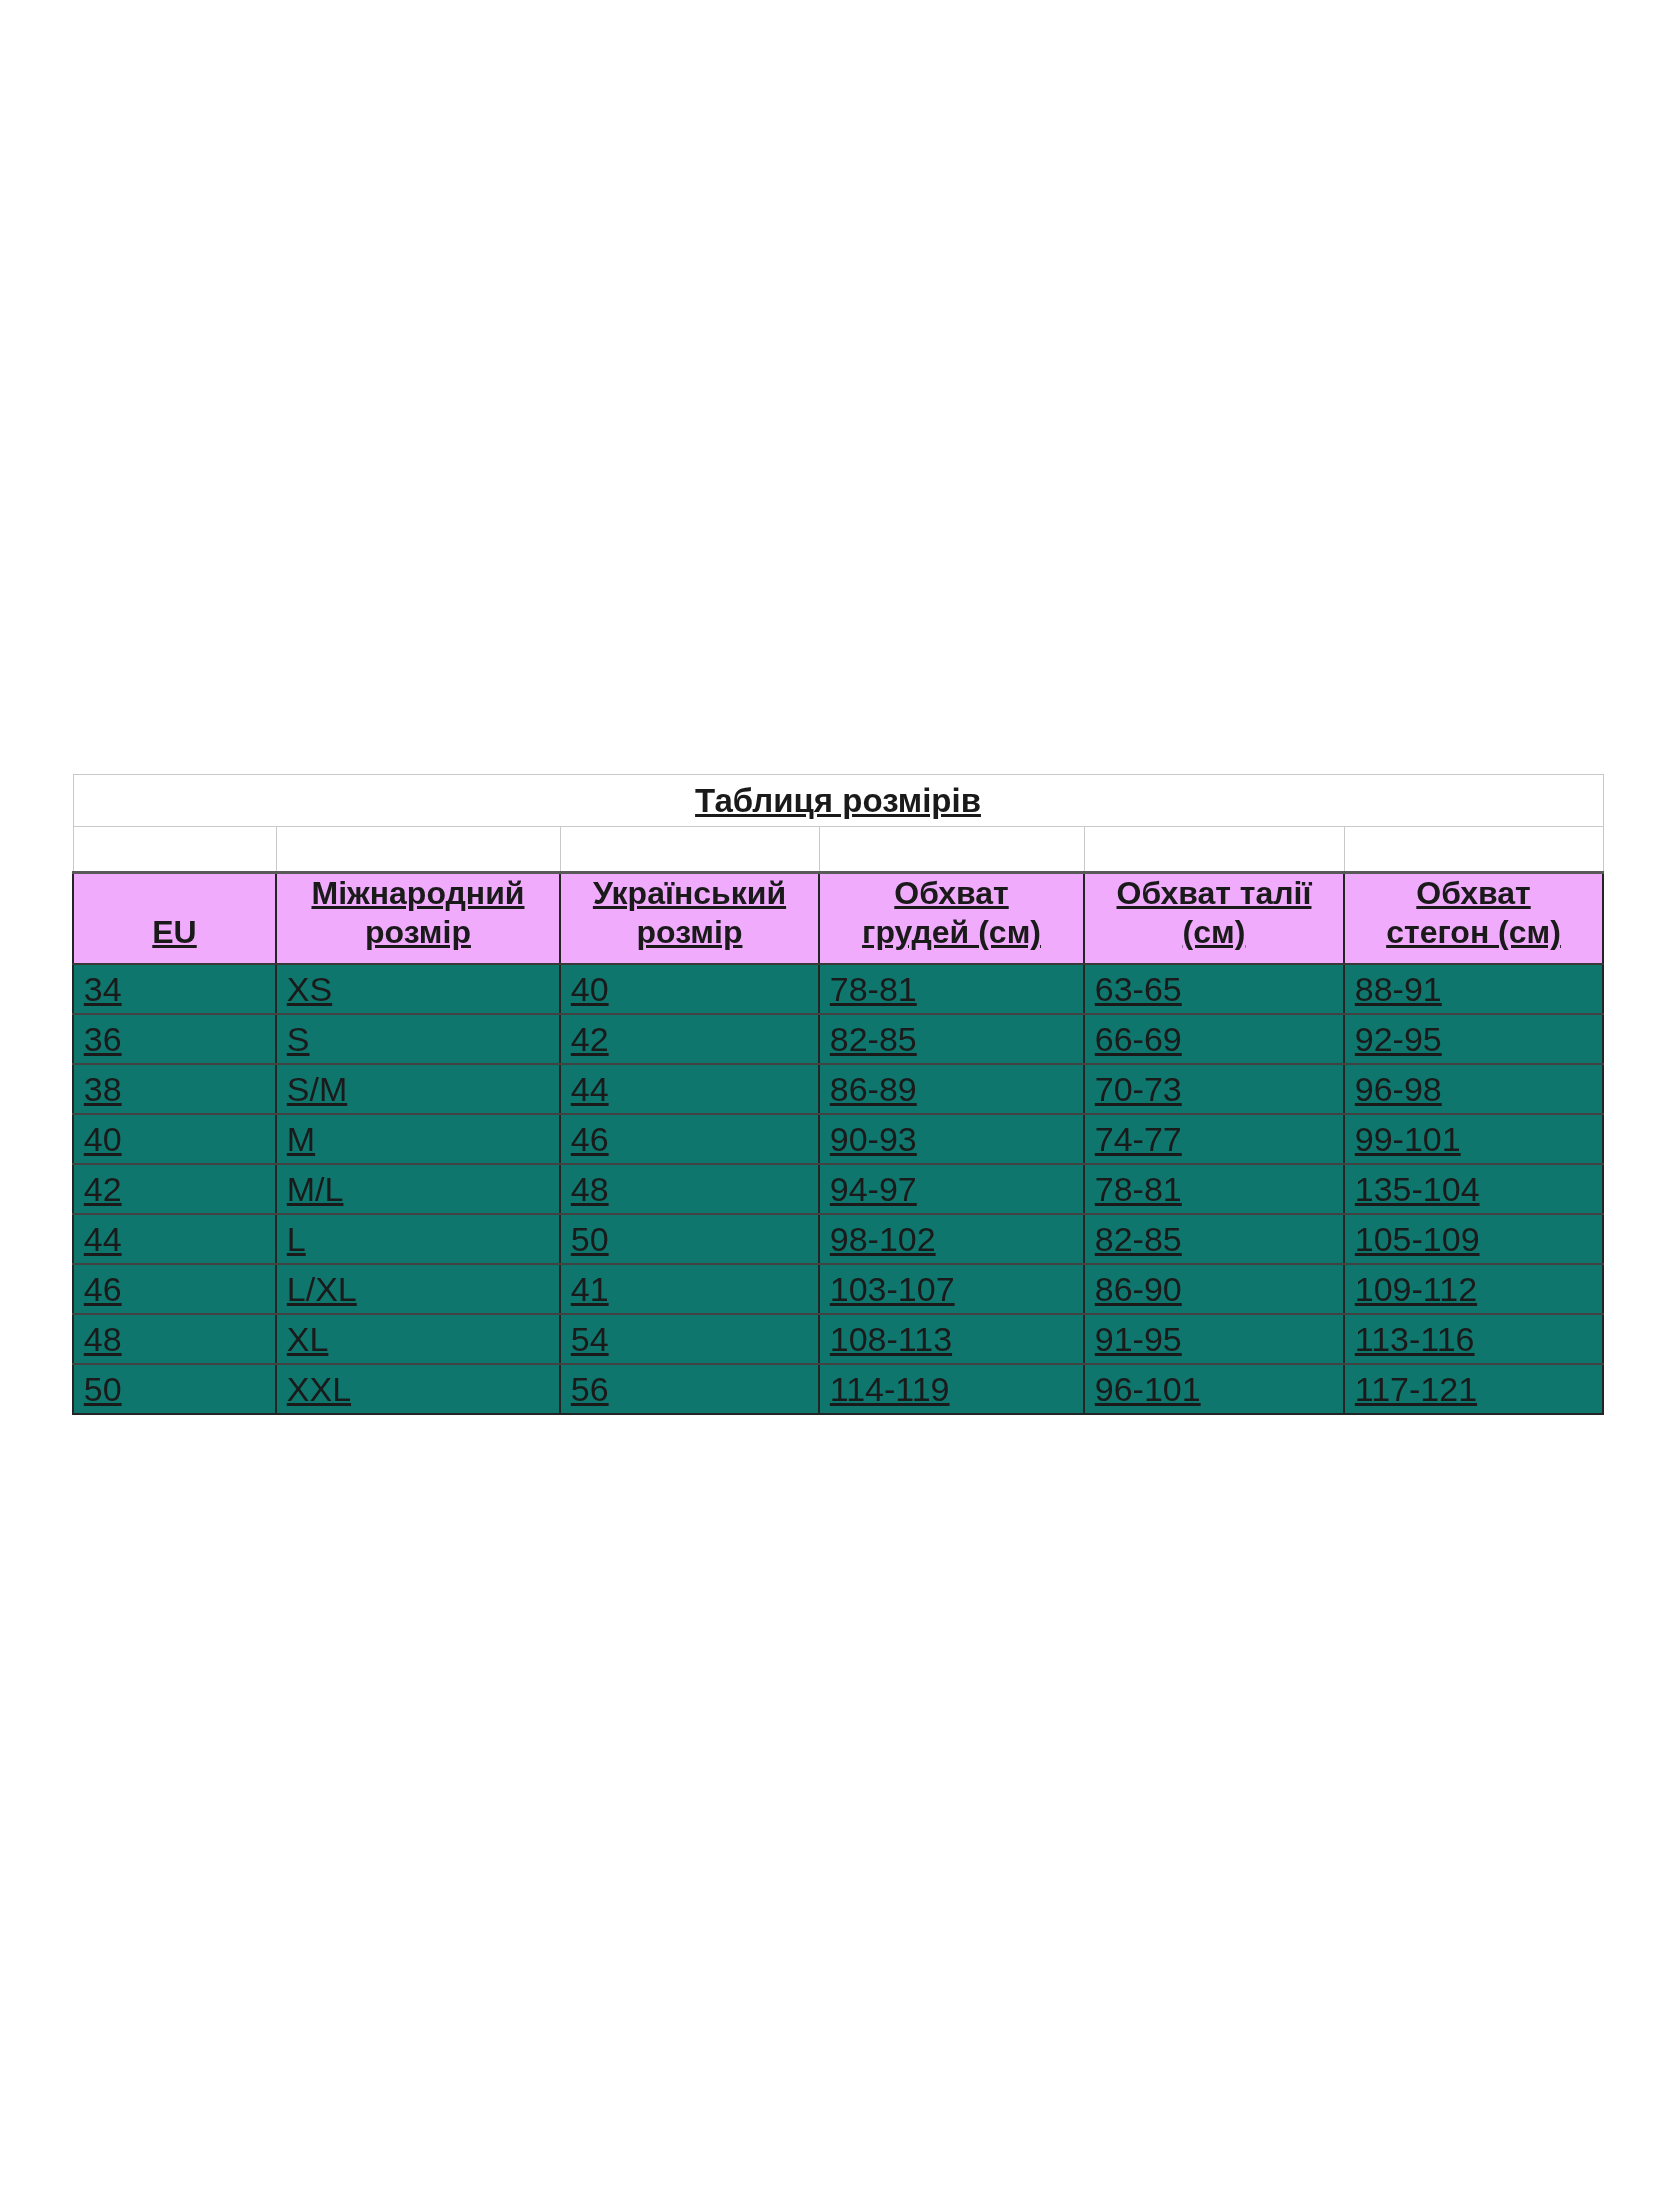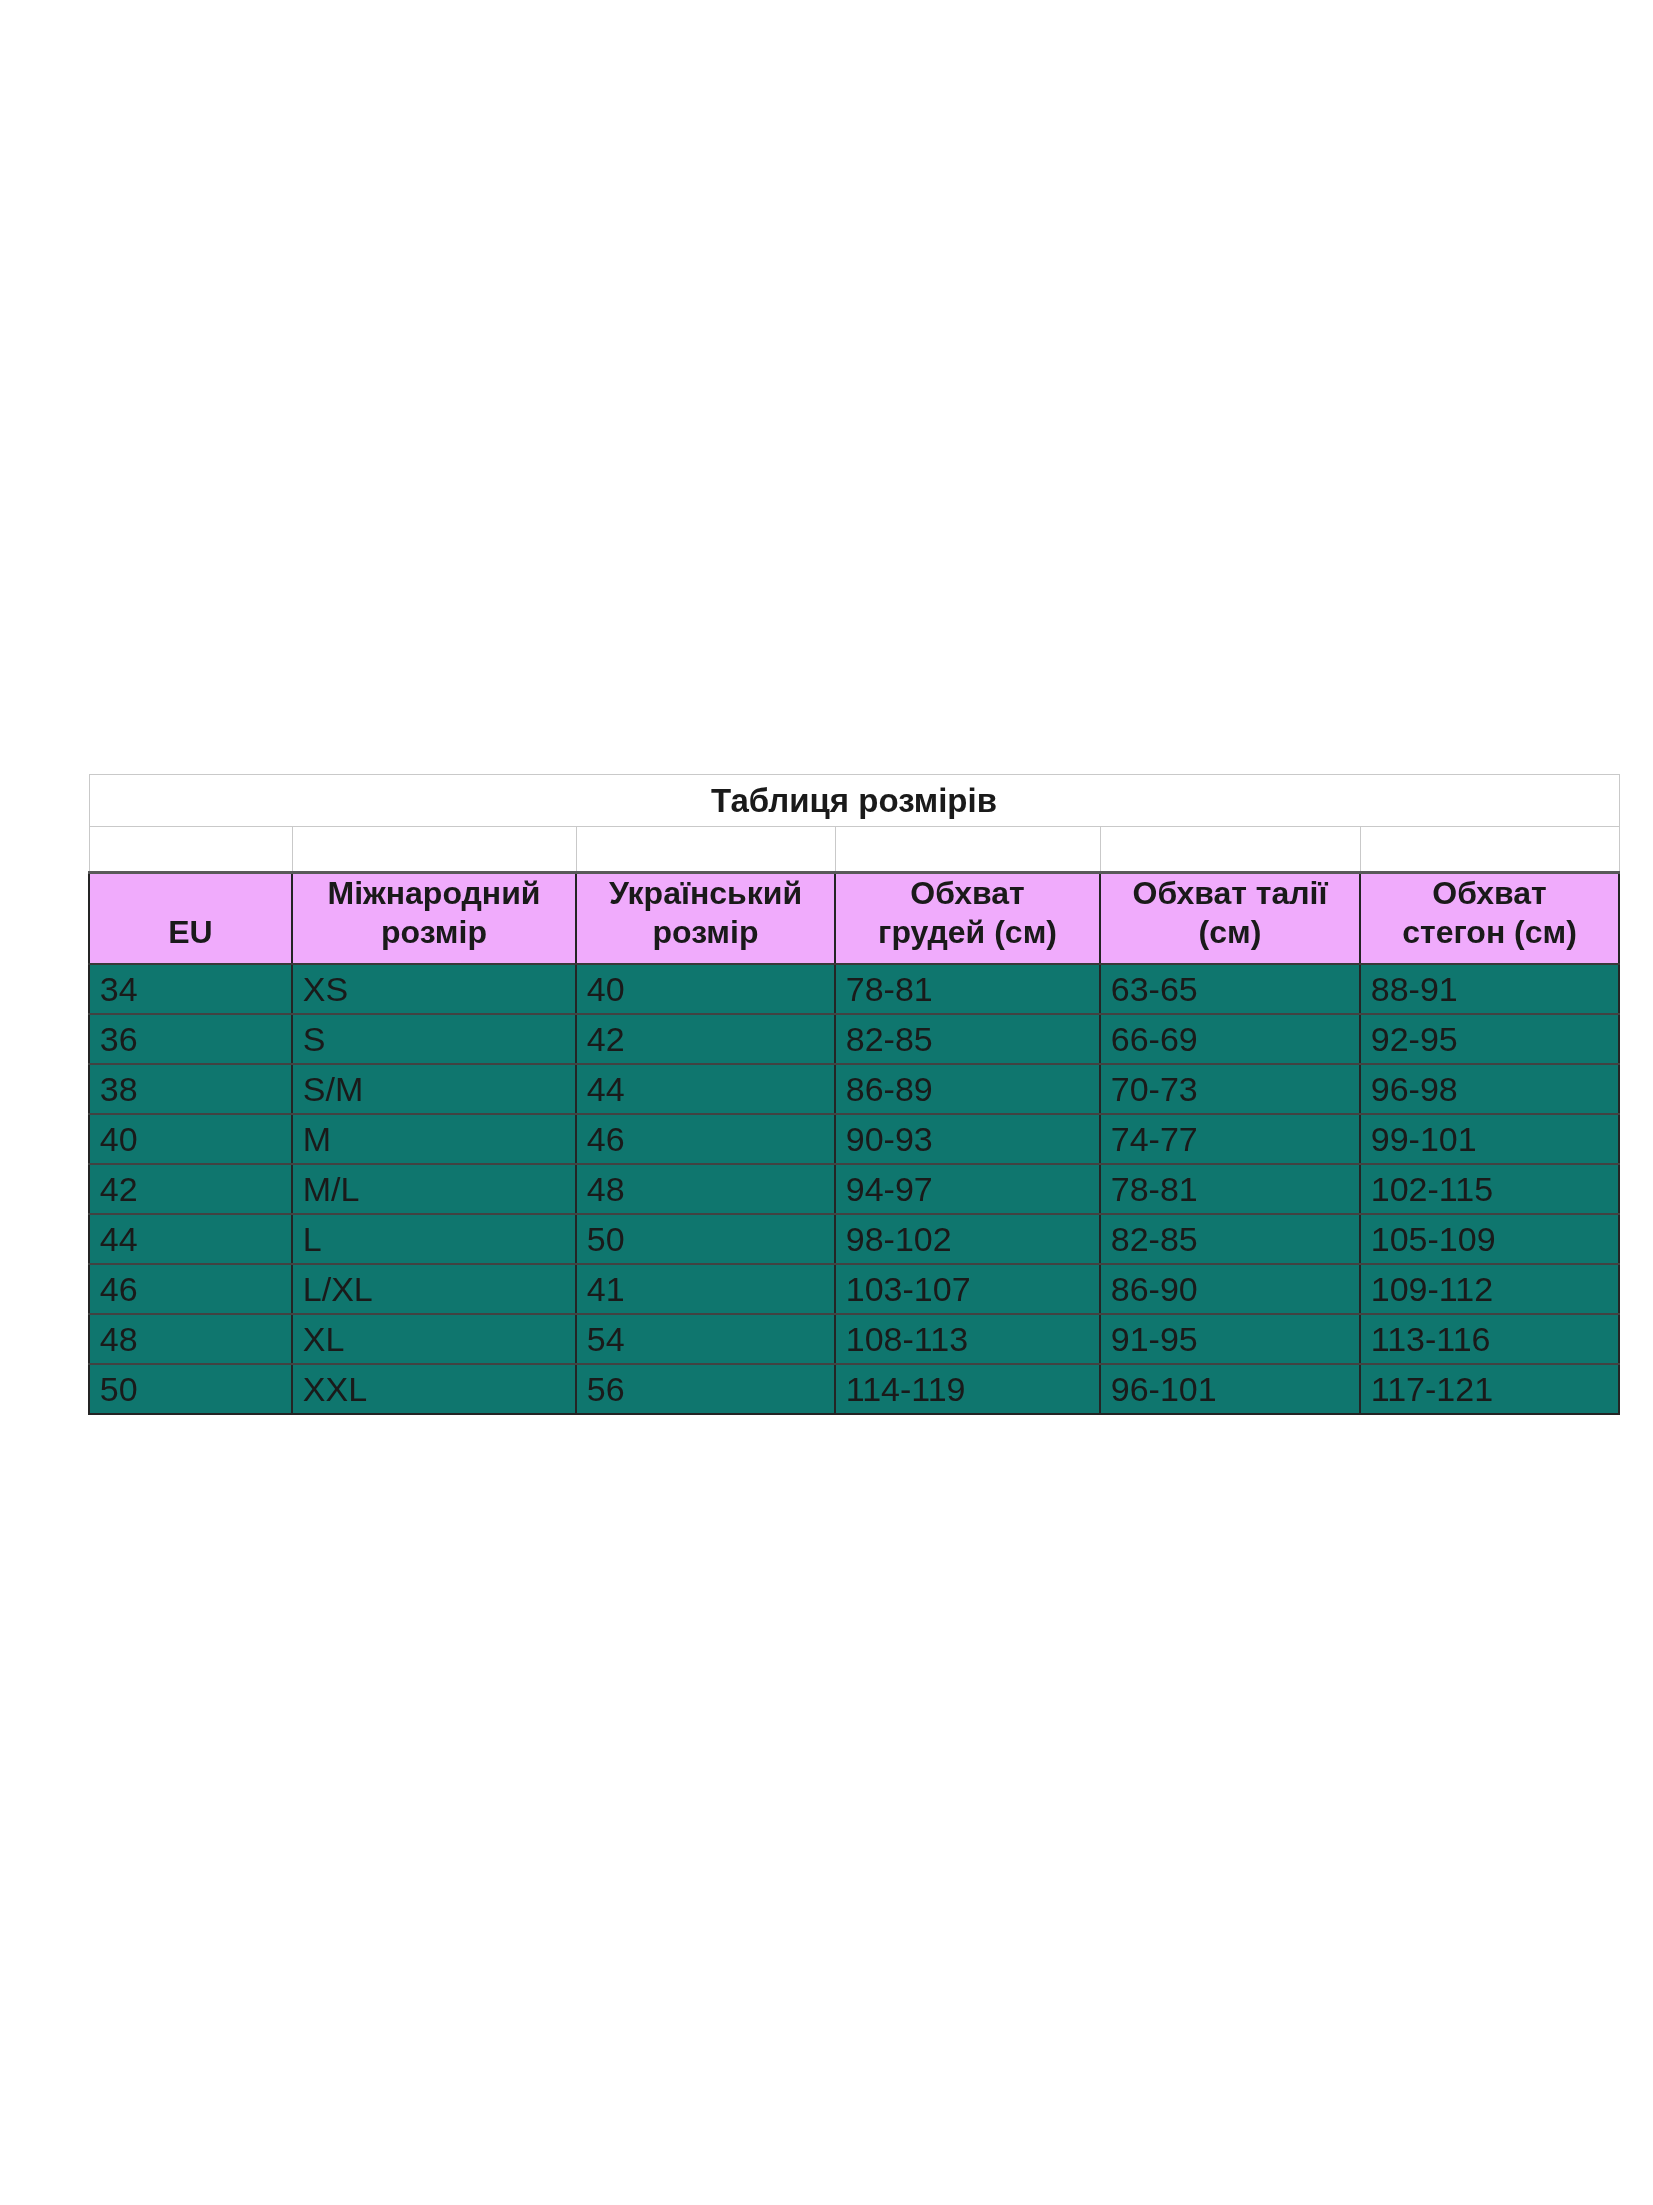--- a/index.html
+++ b/index.html
@@ -9,22 +9,23 @@
   }
   body {
     position: relative;
     width: 1654px;
     height: 2205px;
     font-family: "Liberation Sans", sans-serif;
     color: #1a1a1a;
   }
   .table-wrap {
     position: absolute;
-    left: 88px;
+    left: 72px;
     top: 774px;
+    text-decoration: underline;
   }
   table.size-table {
     border-collapse: collapse;
     table-layout: fixed;
     width: 1531px;
   }
   col.c0 { width: 203px; }
   col.c1 { width: 284px; }
   col.c2 { width: 259px; }
   col.c3 { width: 265px; }
@@ -153,21 +154,21 @@
           <td>90-93</td>
           <td>74-77</td>
           <td>99-101</td>
         </tr>
         <tr>
           <td>42</td>
           <td>M/L</td>
           <td>48</td>
           <td>94-97</td>
           <td>78-81</td>
-          <td>102-115</td>
+          <td>135-104</td>
         </tr>
         <tr>
           <td>44</td>
           <td>L</td>
           <td>50</td>
           <td>98-102</td>
           <td>82-85</td>
           <td>105-109</td>
         </tr>
         <tr>

